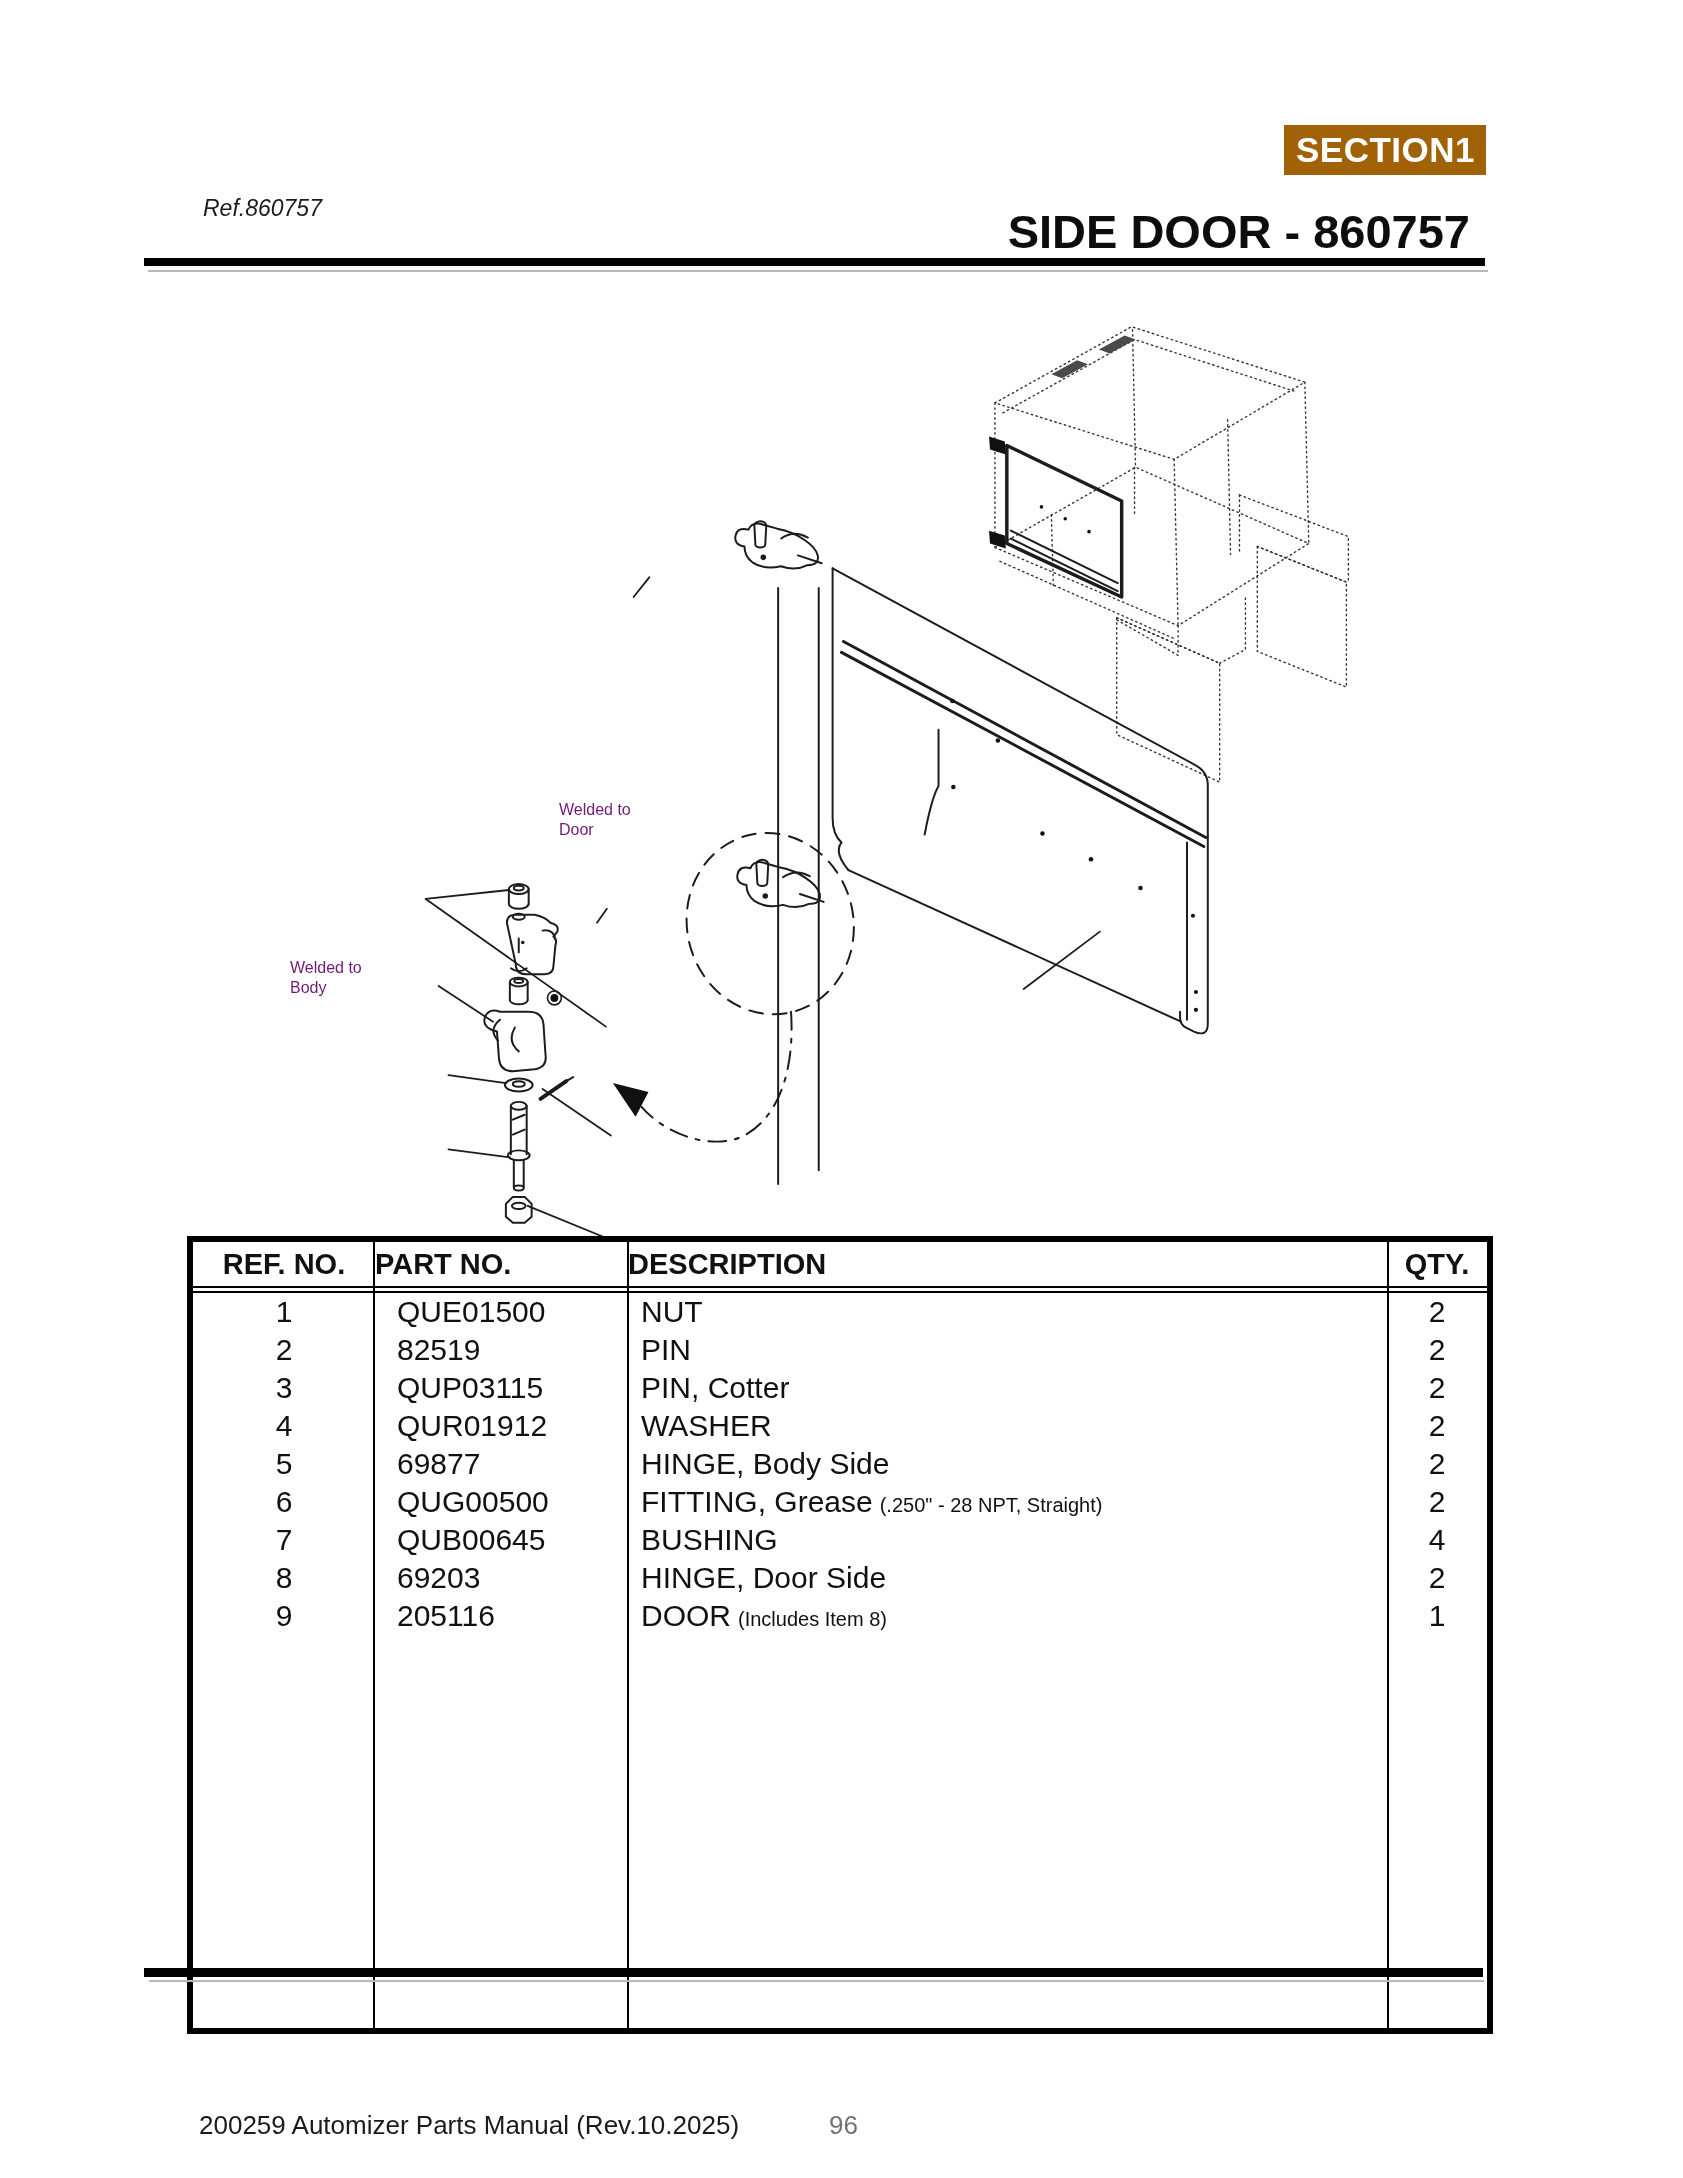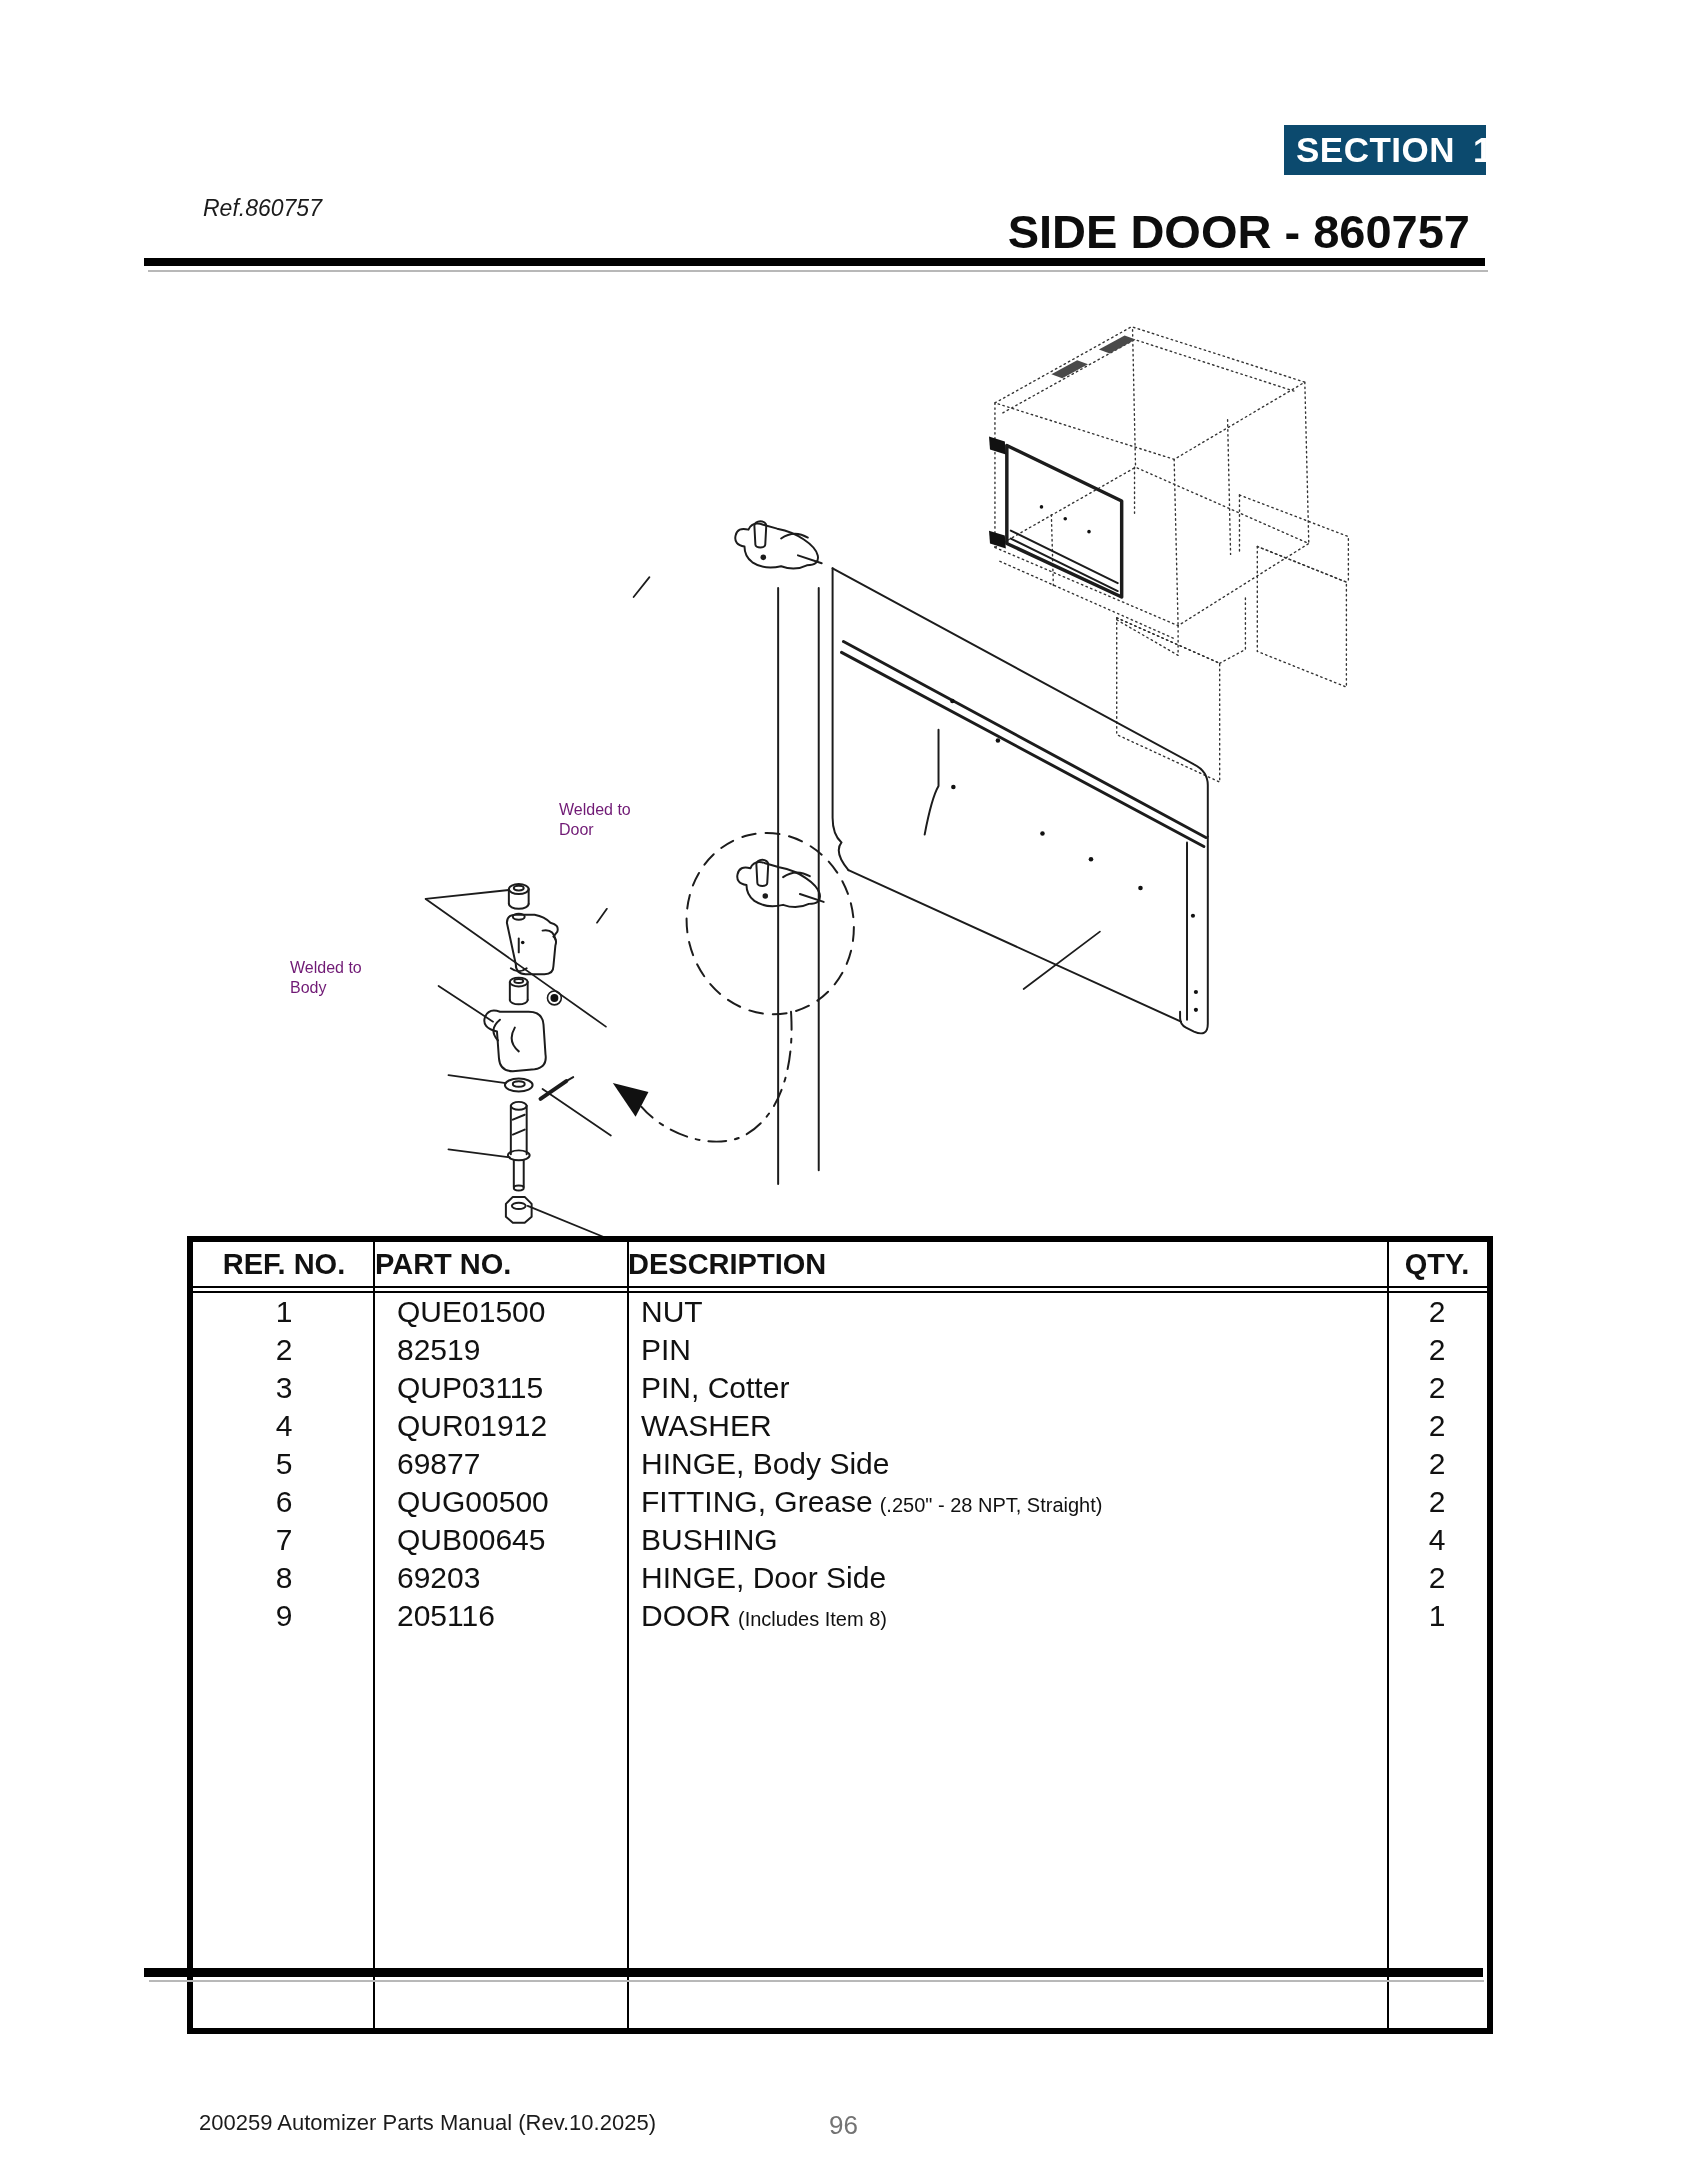--- a/index.html
+++ b/index.html
@@ -6,24 +6,24 @@
   .page {
     position:relative; width:1683px; height:2178px; margin:0 auto;
     background:#ffffff; overflow:hidden;
     font-family:"Liberation Sans", sans-serif; color:#111;
   }
   .abs { position:absolute; }
 
   .ref-label { left:203px; top:195px; font-style:italic; font-size:23px; color:#1b1b1b; }
 
   .section-badge {
-    left:1284px; top:125px; width:202px; height:50px; background:#0c4a6e;
+    left:1284px; top:125px; width:202px; height:50px; background:#a16207;
     color:#fff; font-weight:bold; font-size:35px; box-sizing:border-box;
     display:flex; align-items:center; justify-content:space-between;
-    padding:0 16px 0 12px; letter-spacing:0.5px;gap:18px;
+    padding:0 16px 0 12px; letter-spacing:0.5px;
   }
   .page-title {
     top:204px; right:213px; font-size:47px; font-weight:bold; color:#0d0d0d;
     letter-spacing:0px; white-space:nowrap;
   }
   .rule-top   { left:144px; top:258px; width:1341px; height:8px;  background:#000; }
   .rule-top-s { left:148px; top:270px; width:1340px; height:2px;  background:#b8b8b8; }
 
   .diagram-svg { left:0; top:0; width:1683px; height:2178px; }
 
@@ -47,21 +47,21 @@
   .c1 { width:182px; text-align:center; }
   .c2 { width:253px; padding-left:22px; }
   .c3 { width:760px; padding-left:13px; }
   .c4 { width:98px;  text-align:center; }
   .pt-header .c2, .pt-header .c3 { padding-left:0; }
   .note { font-size:20px; margin-left:7px; }
 
   .rule-bottom   { left:144px; top:1968px; width:1339px; height:9px; background:#000; }
   .rule-bottom-s { left:149px; top:1980px; width:1335px; height:2px; background:#b8b8b8; }
 
-  .footer-left { left:199px; top:2110px; font-size:22px; color:#1b1b1b;text-align:center; }
+  .footer-left { left:199px; top:2110px; font-size:26px; color:#1b1b1b;text-align:center; }
   .footer-page { left:829px; top:2110px; font-size:26px; color:#737373; }
 </style>
 </head>
 <body>
 
 <div class="page">
 
   <div class="abs ref-label">Ref.860757</div>
 
   <div class="abs section-badge">

